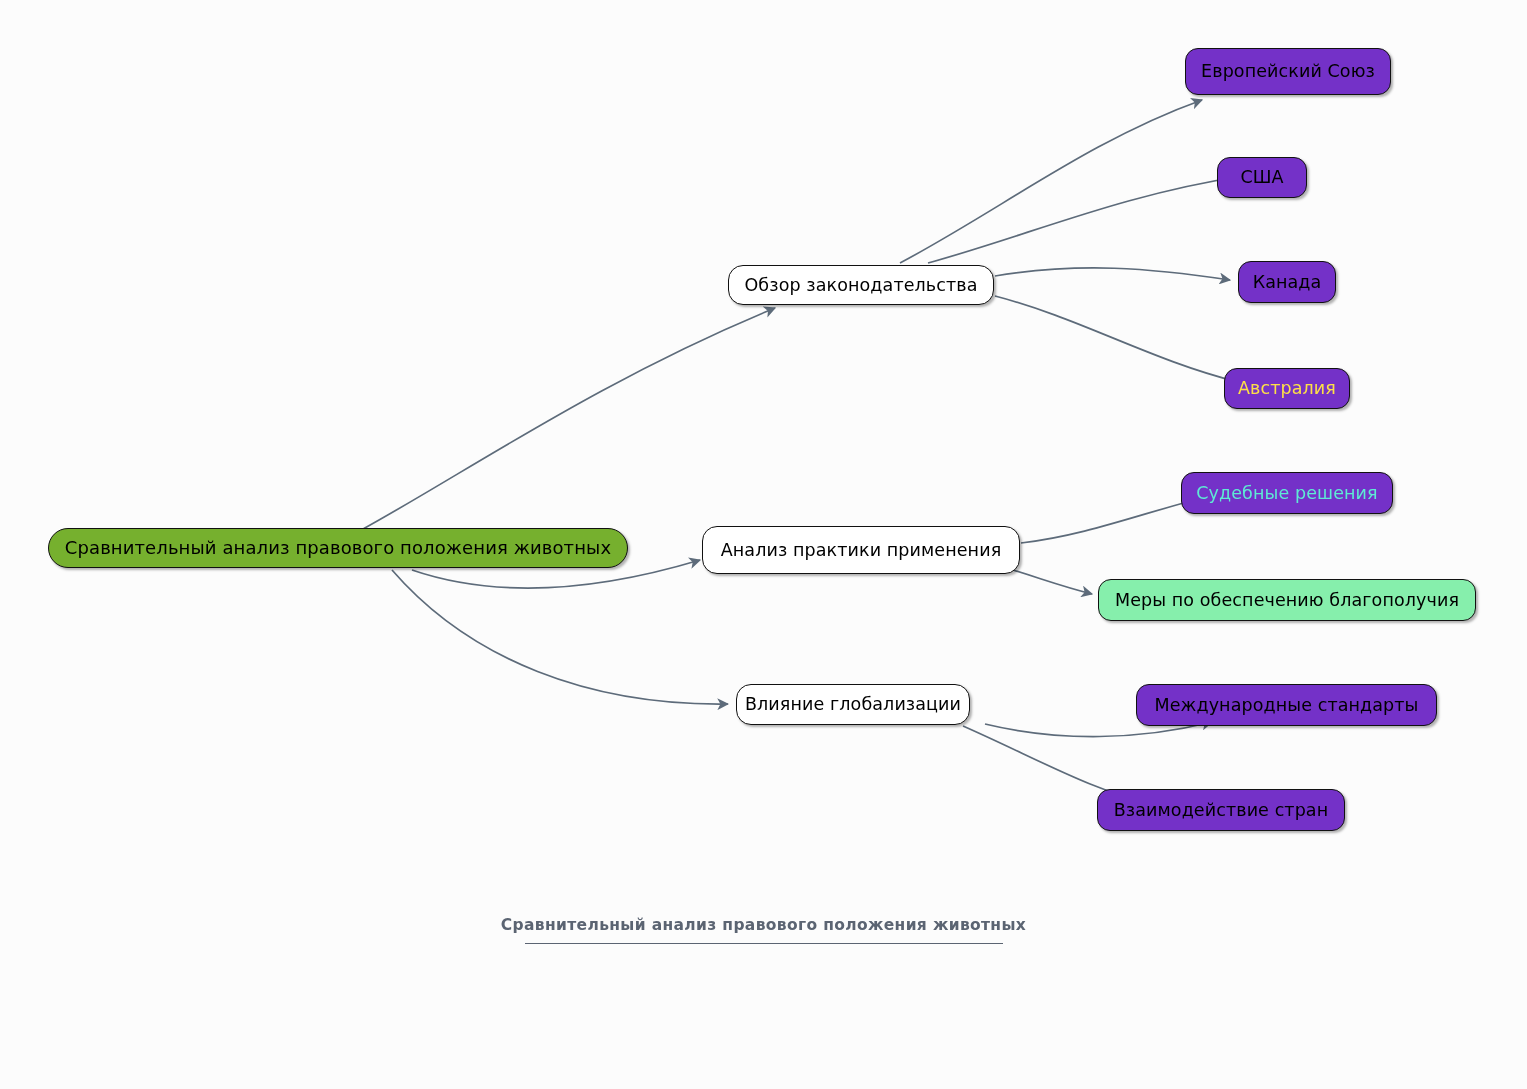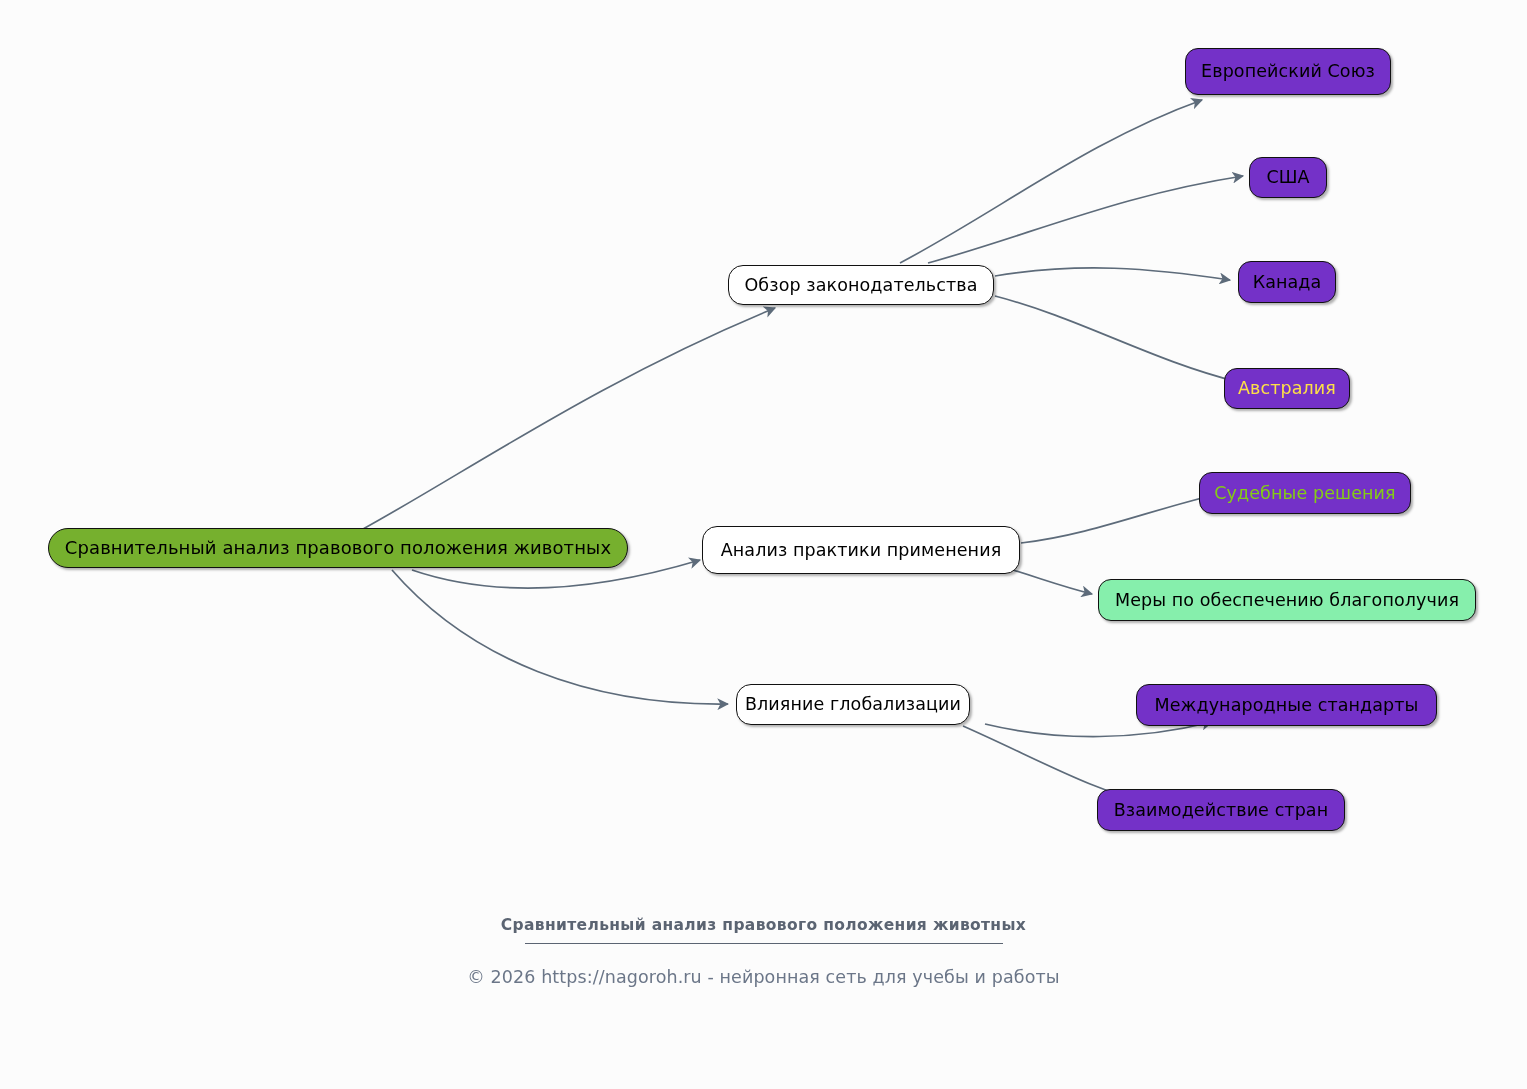--- a/index.html
+++ b/index.html
@@ -107,48 +107,47 @@
   <div id="nodes">
       <div class="node root" style="left: 48px; top: 528px; width: 580px; height: 40px; background: rgb(118, 176, 46); color: rgb(0, 0, 0);">
         <span>Сравнительный анализ правового положения животных</span>
       </div>
       <div class="node branch" style="left: 728px; top: 265px; width: 266px; height: 40px; background: rgb(255, 255, 255); color: rgb(0, 0, 0);">
         <span>Обзор законодательства</span>
       </div>
       <div class="node leaf" style="left: 1185px; top: 48px; width: 206px; height: 47px; background: rgb(116, 49, 200); color: rgb(0, 0, 0);">
         <span>Европейский Союз</span>
       </div>
-      <div class="node leaf" style="left: 1249px; top: 157px; width: 78px; height: 41px; background: rgb(116, 49, 200); color: rgb(0, 0, 0);">
+      <div class="node leaf" style="left: 1217px; top: 157px; width: 90px; height: 41px; background: rgb(116, 49, 200); color: rgb(0, 0, 0);">
         <span>США</span>
       </div>
       <div class="node leaf" style="left: 1238px; top: 261px; width: 98px; height: 42px; background: rgb(116, 49, 200); color: rgb(0, 0, 0);">
         <span>Канада</span>
       </div>
       <div class="node leaf" style="left: 1224px; top: 368px; width: 126px; height: 41px; background: rgb(116, 49, 200); color: #fde047;">
         <span>Австралия</span>
       </div>
       <div class="node branch" style="left: 702px; top: 526px; width: 318px; height: 48px; background: rgb(255, 255, 255); color: rgb(0, 0, 0);">
         <span>Анализ практики применения</span>
       </div>
-      <div class="node leaf" style="left: 1181px; top: 472px; width: 212px; height: 42px; background: rgb(116, 49, 200); color: #84cc16; margin-left: 18px;">
+      <div class="node leaf" style="left: 1181px; top: 472px; width: 212px; height: 42px; background: rgb(116, 49, 200); color: #5eead4;">
         <span>Судебные решения</span>
       </div>
       <div class="node leaf" style="left: 1098px; top: 579px; width: 378px; height: 42px; background: #86efac; color: rgb(0, 0, 0);">
         <span>Меры по обеспечению благополучия</span>
       </div>
       <div class="node branch" style="left: 736px; top: 684px; width: 234px; height: 41px; background: rgb(255, 255, 255); color: rgb(0, 0, 0);">
         <span>Влияние глобализации</span>
       </div>
       <div class="node leaf" style="left: 1136px; top: 684px; width: 301px; height: 42px; background: rgb(116, 49, 200); color: rgb(0, 0, 0);">
         <span>Международные стандарты</span>
       </div>
       <div class="node leaf" style="left: 1097px; top: 789px; width: 248px; height: 42px; background: rgb(116, 49, 200); color: rgb(0, 0, 0);">
         <span>Взаимодействие стран</span>
       </div>
     </div>
 
   <div id="footer" style="top:915px">
     <div id="footer-title">Сравнительный анализ правового положения животных</div>
     <div id="footer-divider"></div>
-    <div id="footer-copy">© 2026 https://nagoroh.ru - нейронная сеть для учебы и работы</div>
   </div>
 
 </div>
 
 </body></html>

